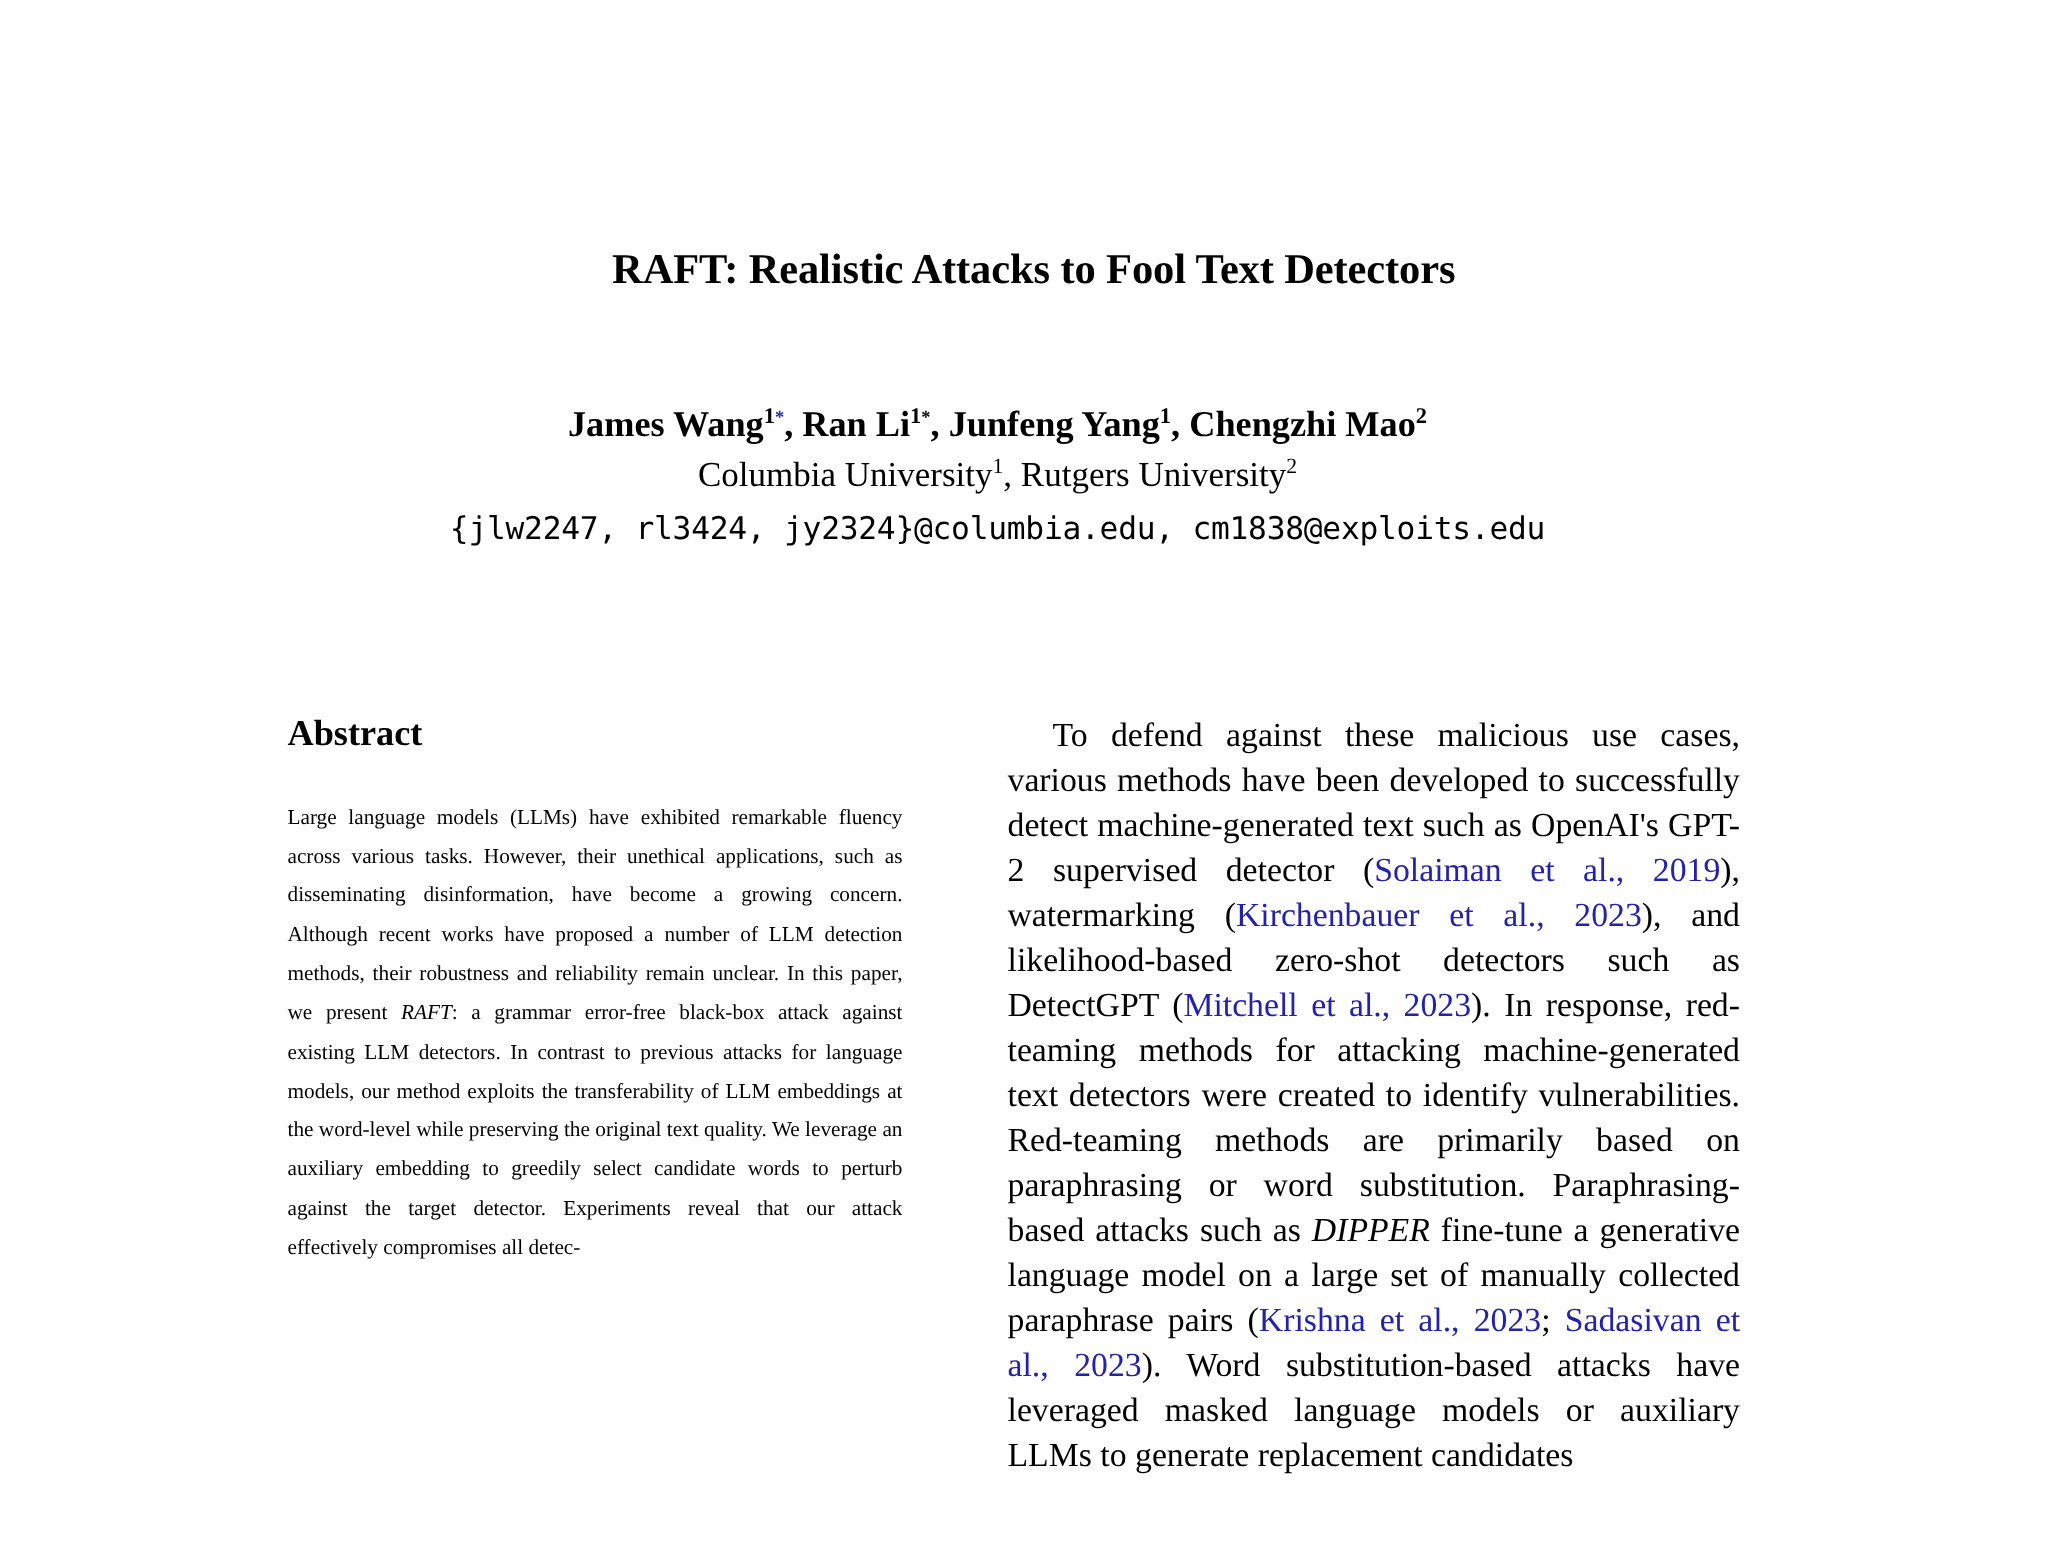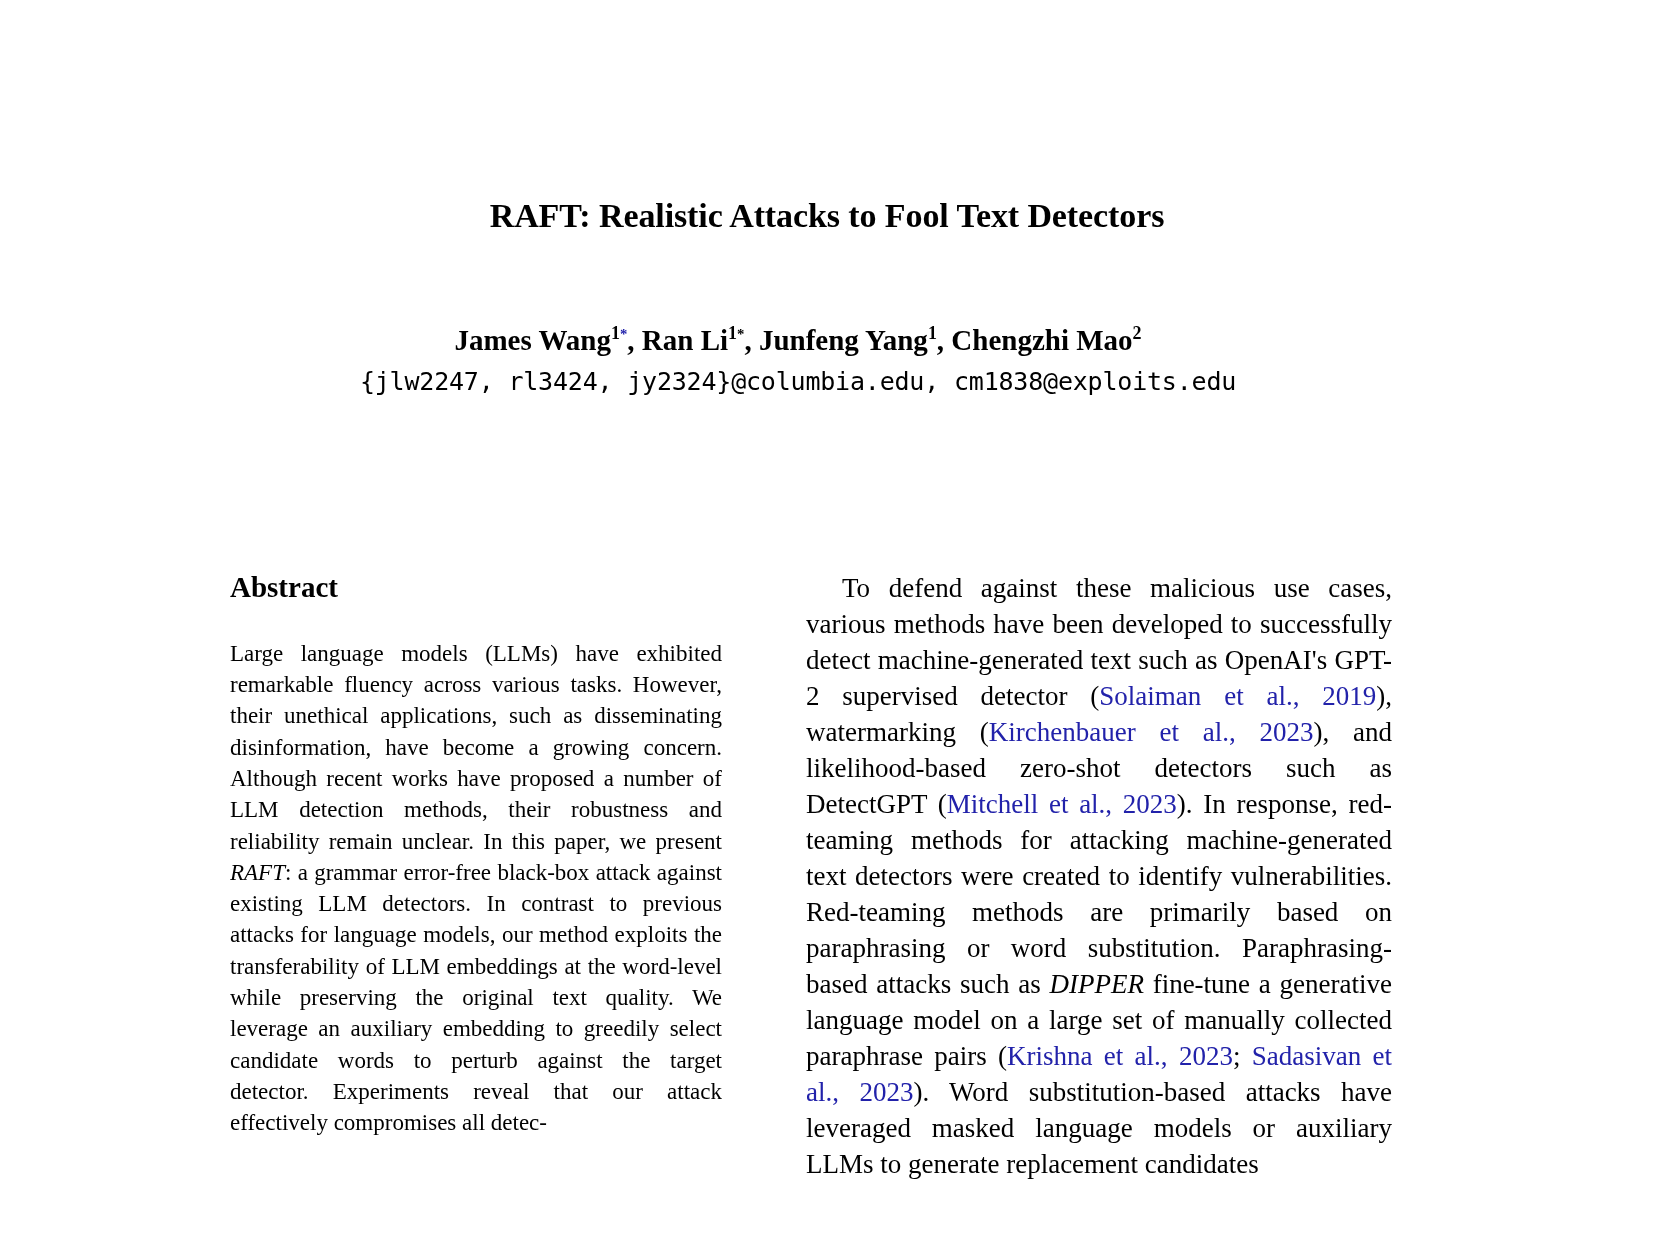--- a/index.html
+++ b/index.html
@@ -109,21 +109,21 @@
     margin: 0;
     hyphens: none;
   }
   .col-right .body-text {
     text-indent: 36px;
     font-size: 27px;
     line-height: 36px;
   }
   .col-left .body-text {
     line-height: 31.3px;
-    font-size: 23px;
+    font-size: 17px;
   }
 
   i, .it { font-style: italic; }
 
   a.cite, .cite {
     color: #2222aa;
     text-decoration: none;
   }
 </style>
 </head>
@@ -134,20 +134,23 @@
   <div class="title-block">
     <h1 class="paper-title">RAFT: Realistic Attacks to Fool Text Detectors</h1>
   </div>
 
   <div class="authors-block">
 
     <div class="author-line">
       <span>James Wang</span><sup><span>1</span><span class="star cite">*</span></sup><span>, </span><span>Ran Li</span><sup><span>1</span><span class="star">*</span></sup><span>, </span><span>Junfeng Yang</span><sup>1</sup><span>, </span><span>Chengzhi Mao</span><sup>2</sup>
     </div>
 
+    <div class="affil-line">
+      <span>Columbia University</span><sup>1</sup><span>, </span><span>Rutgers University</span><sup>2</sup>
+    </div>
 
     <div class="email-line">{jlw2247, rl3424, jy2324}@columbia.edu, cm1838@exploits.edu</div>
   </div>
 
   <div class="columns">
 
     <div class="col col-left">
       <div class="abstract-heading">Abstract</div>
       <p class="body-text"><span>Large language models (LLMs) have exhibited remarkable fluency across various tasks. However, their unethical applications, such as disseminating disinformation, have become a growing concern. Although recent works have proposed a number of LLM detection methods, their robustness and reliability remain unclear. In this paper, we present </span><i>RAFT</i><span>: a grammar error-free black-box attack against existing LLM detectors. In contrast to previous attacks for language models, our method exploits the transferability of LLM embeddings at the word-level while preserving the original text quality. We leverage an auxiliary embedding to greedily select candidate words to perturb against the target detector.  Experiments reveal that our attack effectively compromises all detec-</span></p>
     </div>

